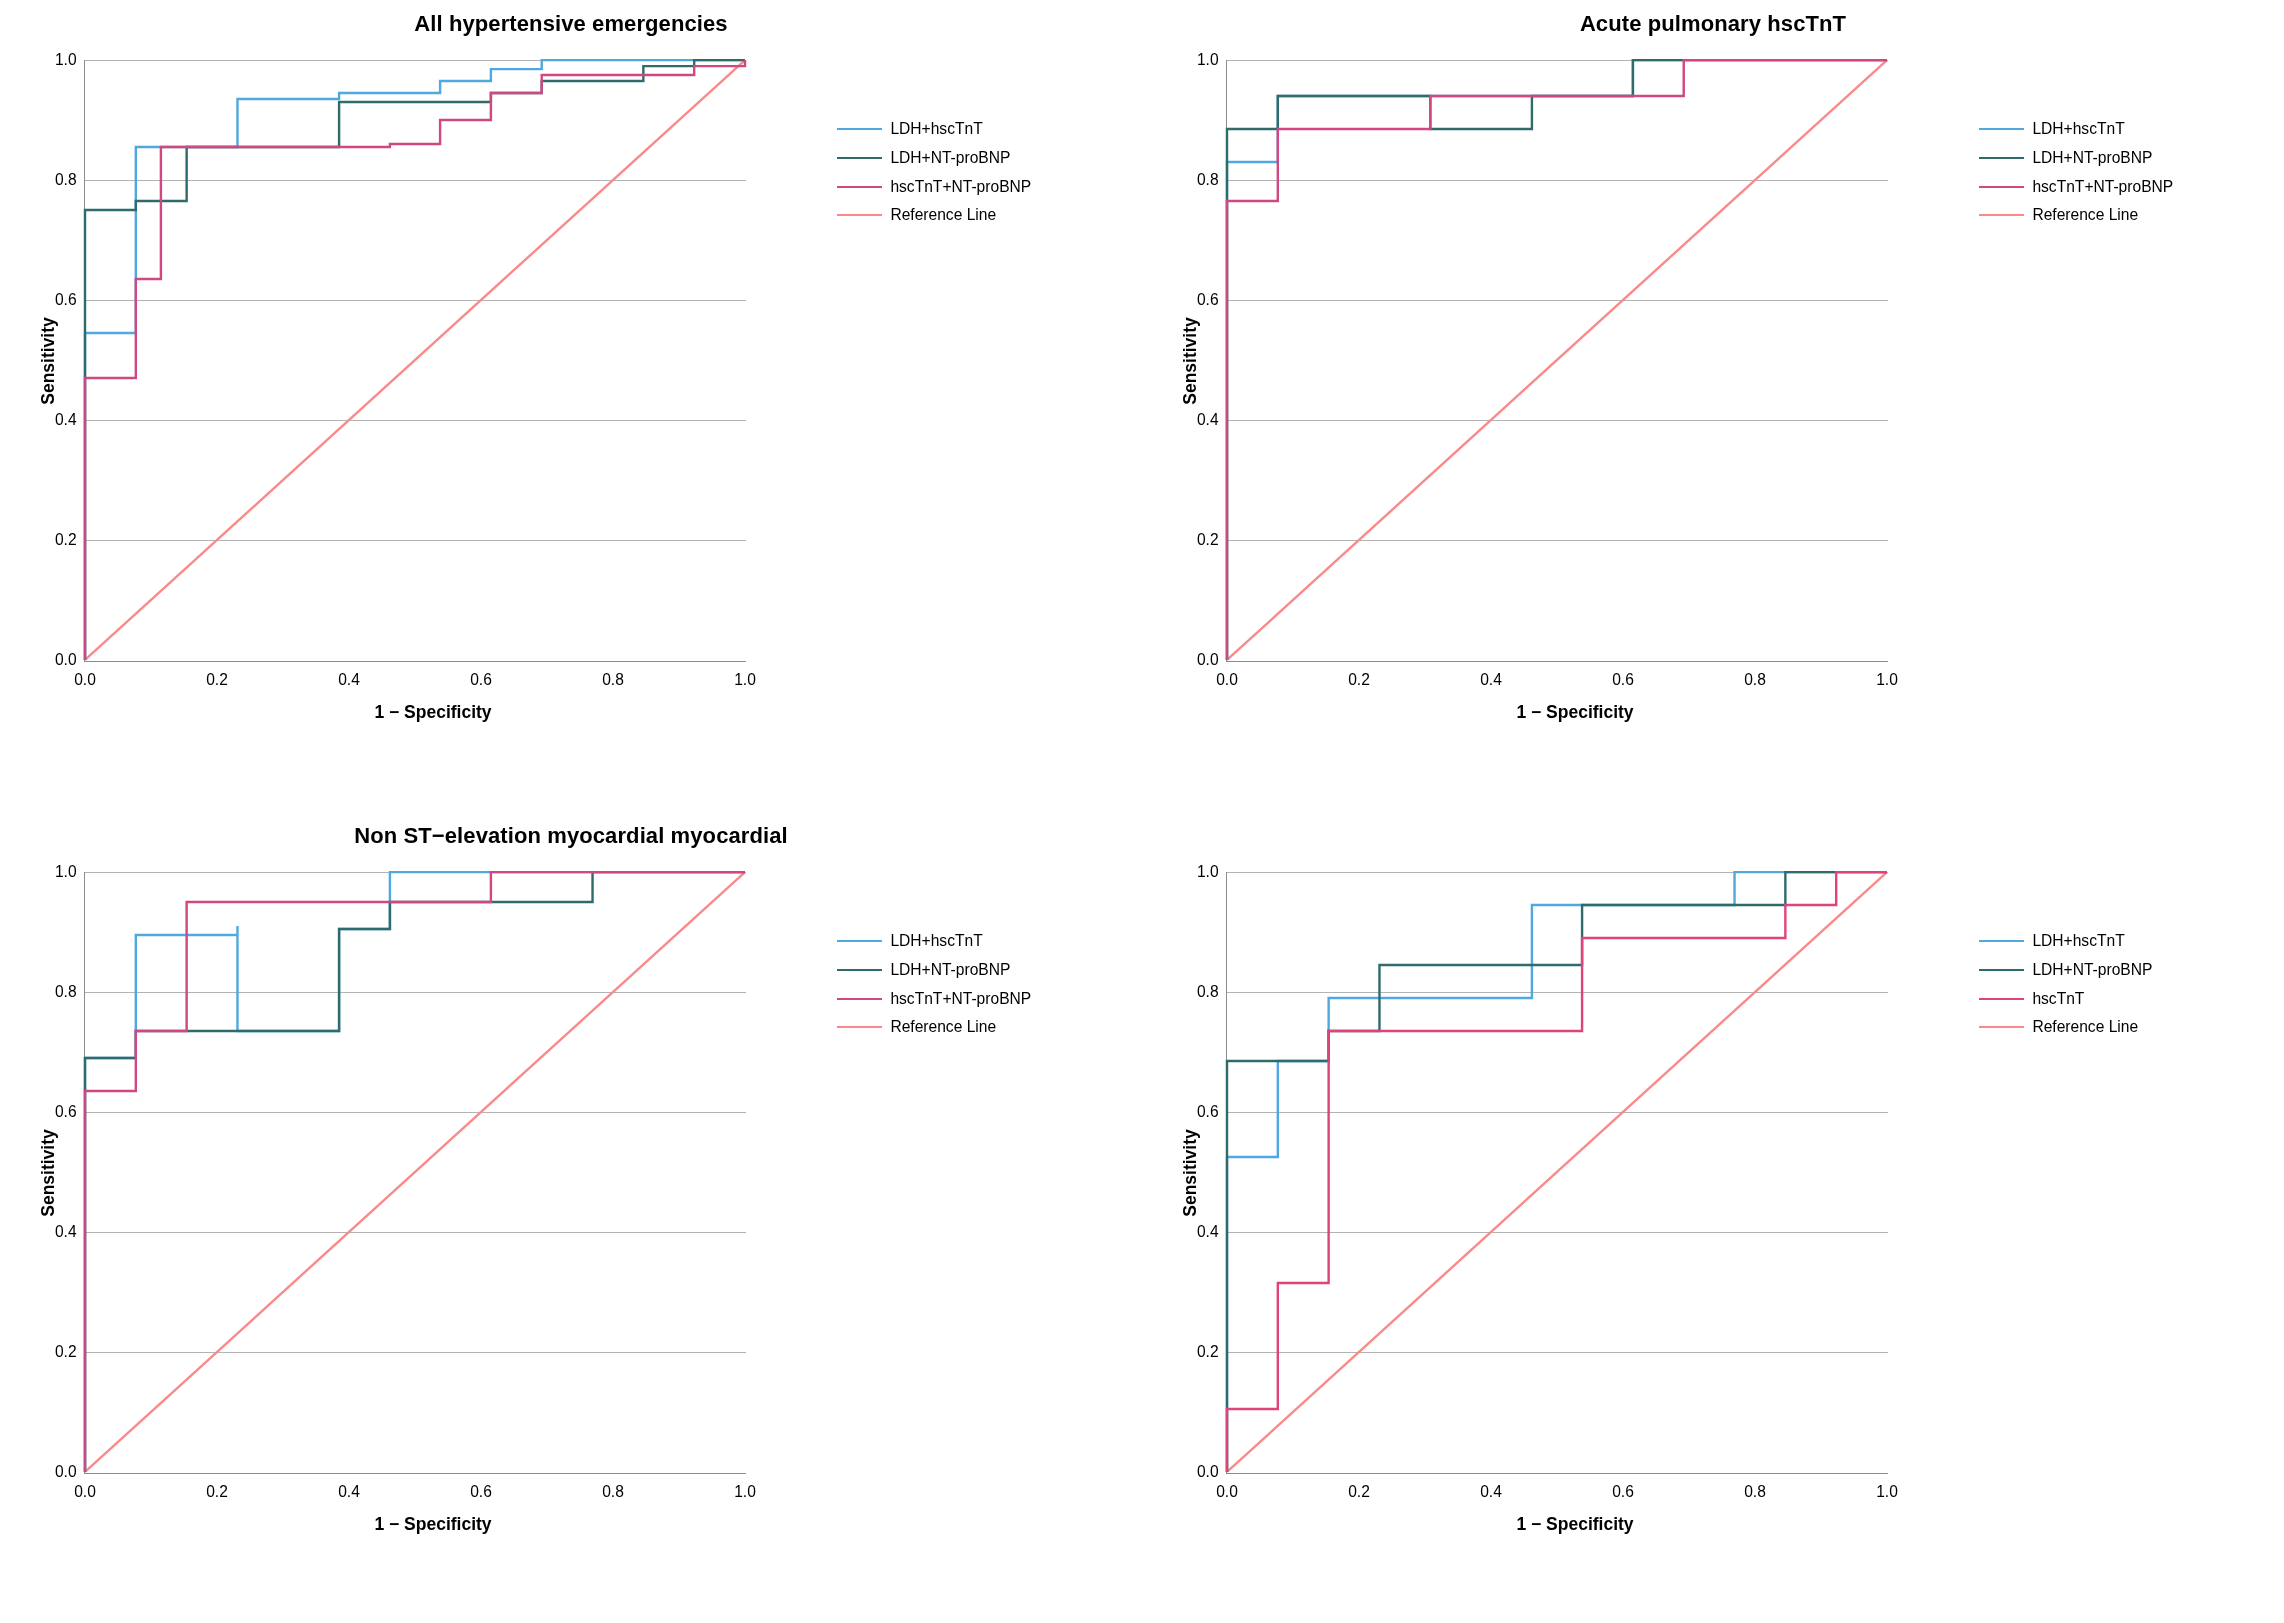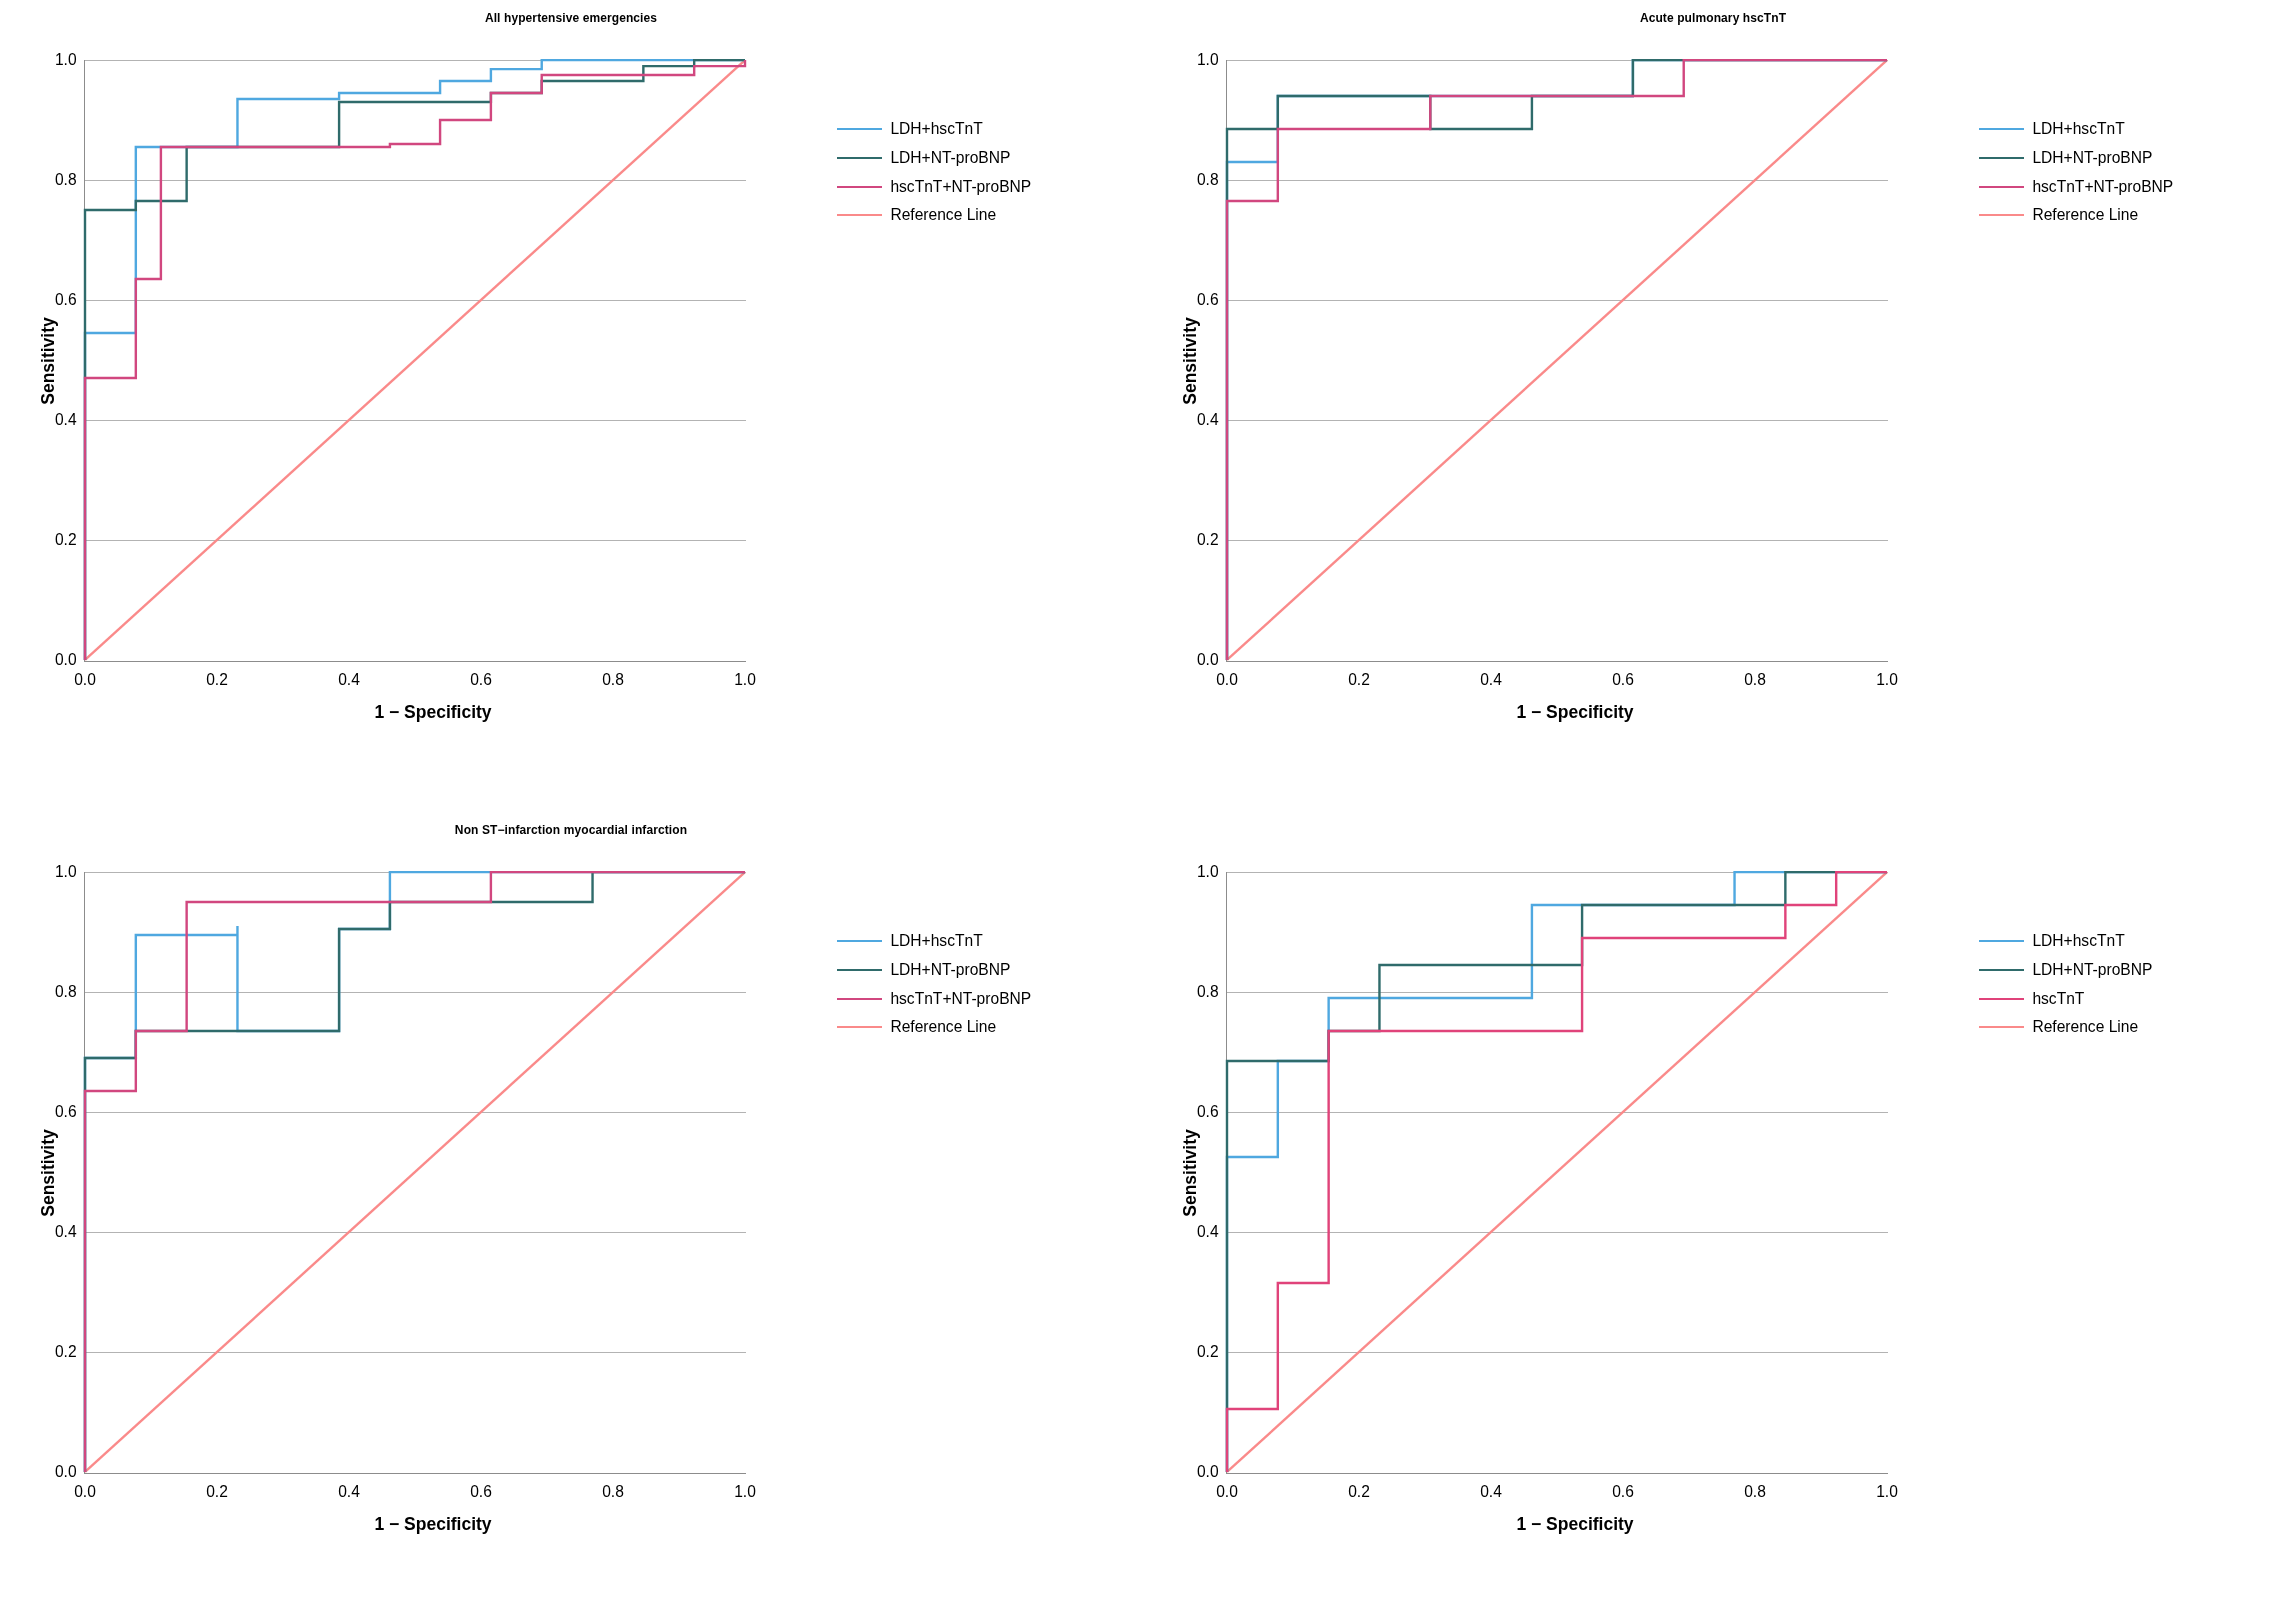--- a/index.html
+++ b/index.html
@@ -24,21 +24,21 @@
   .panel {
     position: relative;
     box-sizing: border-box;
   }
   .panel-title {
     position: absolute;
     top: 10.8px;
     left: 0;
     width: 100%;
     text-align: center;
-    font-size: 12px;
+    font-size: 22px;
     font-weight: bold;
     letter-spacing: 0.1px;
   }
   .plot-wrap {
     position: absolute;
   }
   .plot-area {
     position: absolute;
     box-sizing: border-box;
     border-left: 1.8px solid #8c8c8c;
@@ -207,21 +207,21 @@
           <span class="legend-label">hscTnT+NT-proBNP</span>
         </div>
         <div class="legend-row">
           <span class="legend-swatch" style="border-top-color: rgb(250, 138, 138);"></span>
           <span class="legend-label">Reference Line</span>
         </div>
       </div>
   </div>
 
   <div class="panel">
-    <div class="panel-title">Non  ST−infarction myocardial infarction</div>
+    <div class="panel-title">Non  ST−elevation myocardial myocardial</div>
     <div class="plot-wrap" style="left:84px; top:60px; width:698px; height:602px;">
       <div class="plot-area" id="plot2" style="left:0; top:0; width:662px; height:602px;">
           <div class="ytick" style="top: 600px;">0.0</div>
           <div style="position: absolute; left: 0px; width: 100%; height: 0px; border-top: 1.2px solid rgb(179, 179, 179); top: 480px;"></div>
           <div class="ytick" style="top: 480px;">0.2</div>
           <div style="position: absolute; left: 0px; width: 100%; height: 0px; border-top: 1.2px solid rgb(179, 179, 179); top: 360px;"></div>
           <div class="ytick" style="top: 360px;">0.4</div>
           <div style="position: absolute; left: 0px; width: 100%; height: 0px; border-top: 1.2px solid rgb(179, 179, 179); top: 240px;"></div>
           <div class="ytick" style="top: 240px;">0.6</div>
           <div style="position: absolute; left: 0px; width: 100%; height: 0px; border-top: 1.2px solid rgb(179, 179, 179); top: 120px;"></div>

